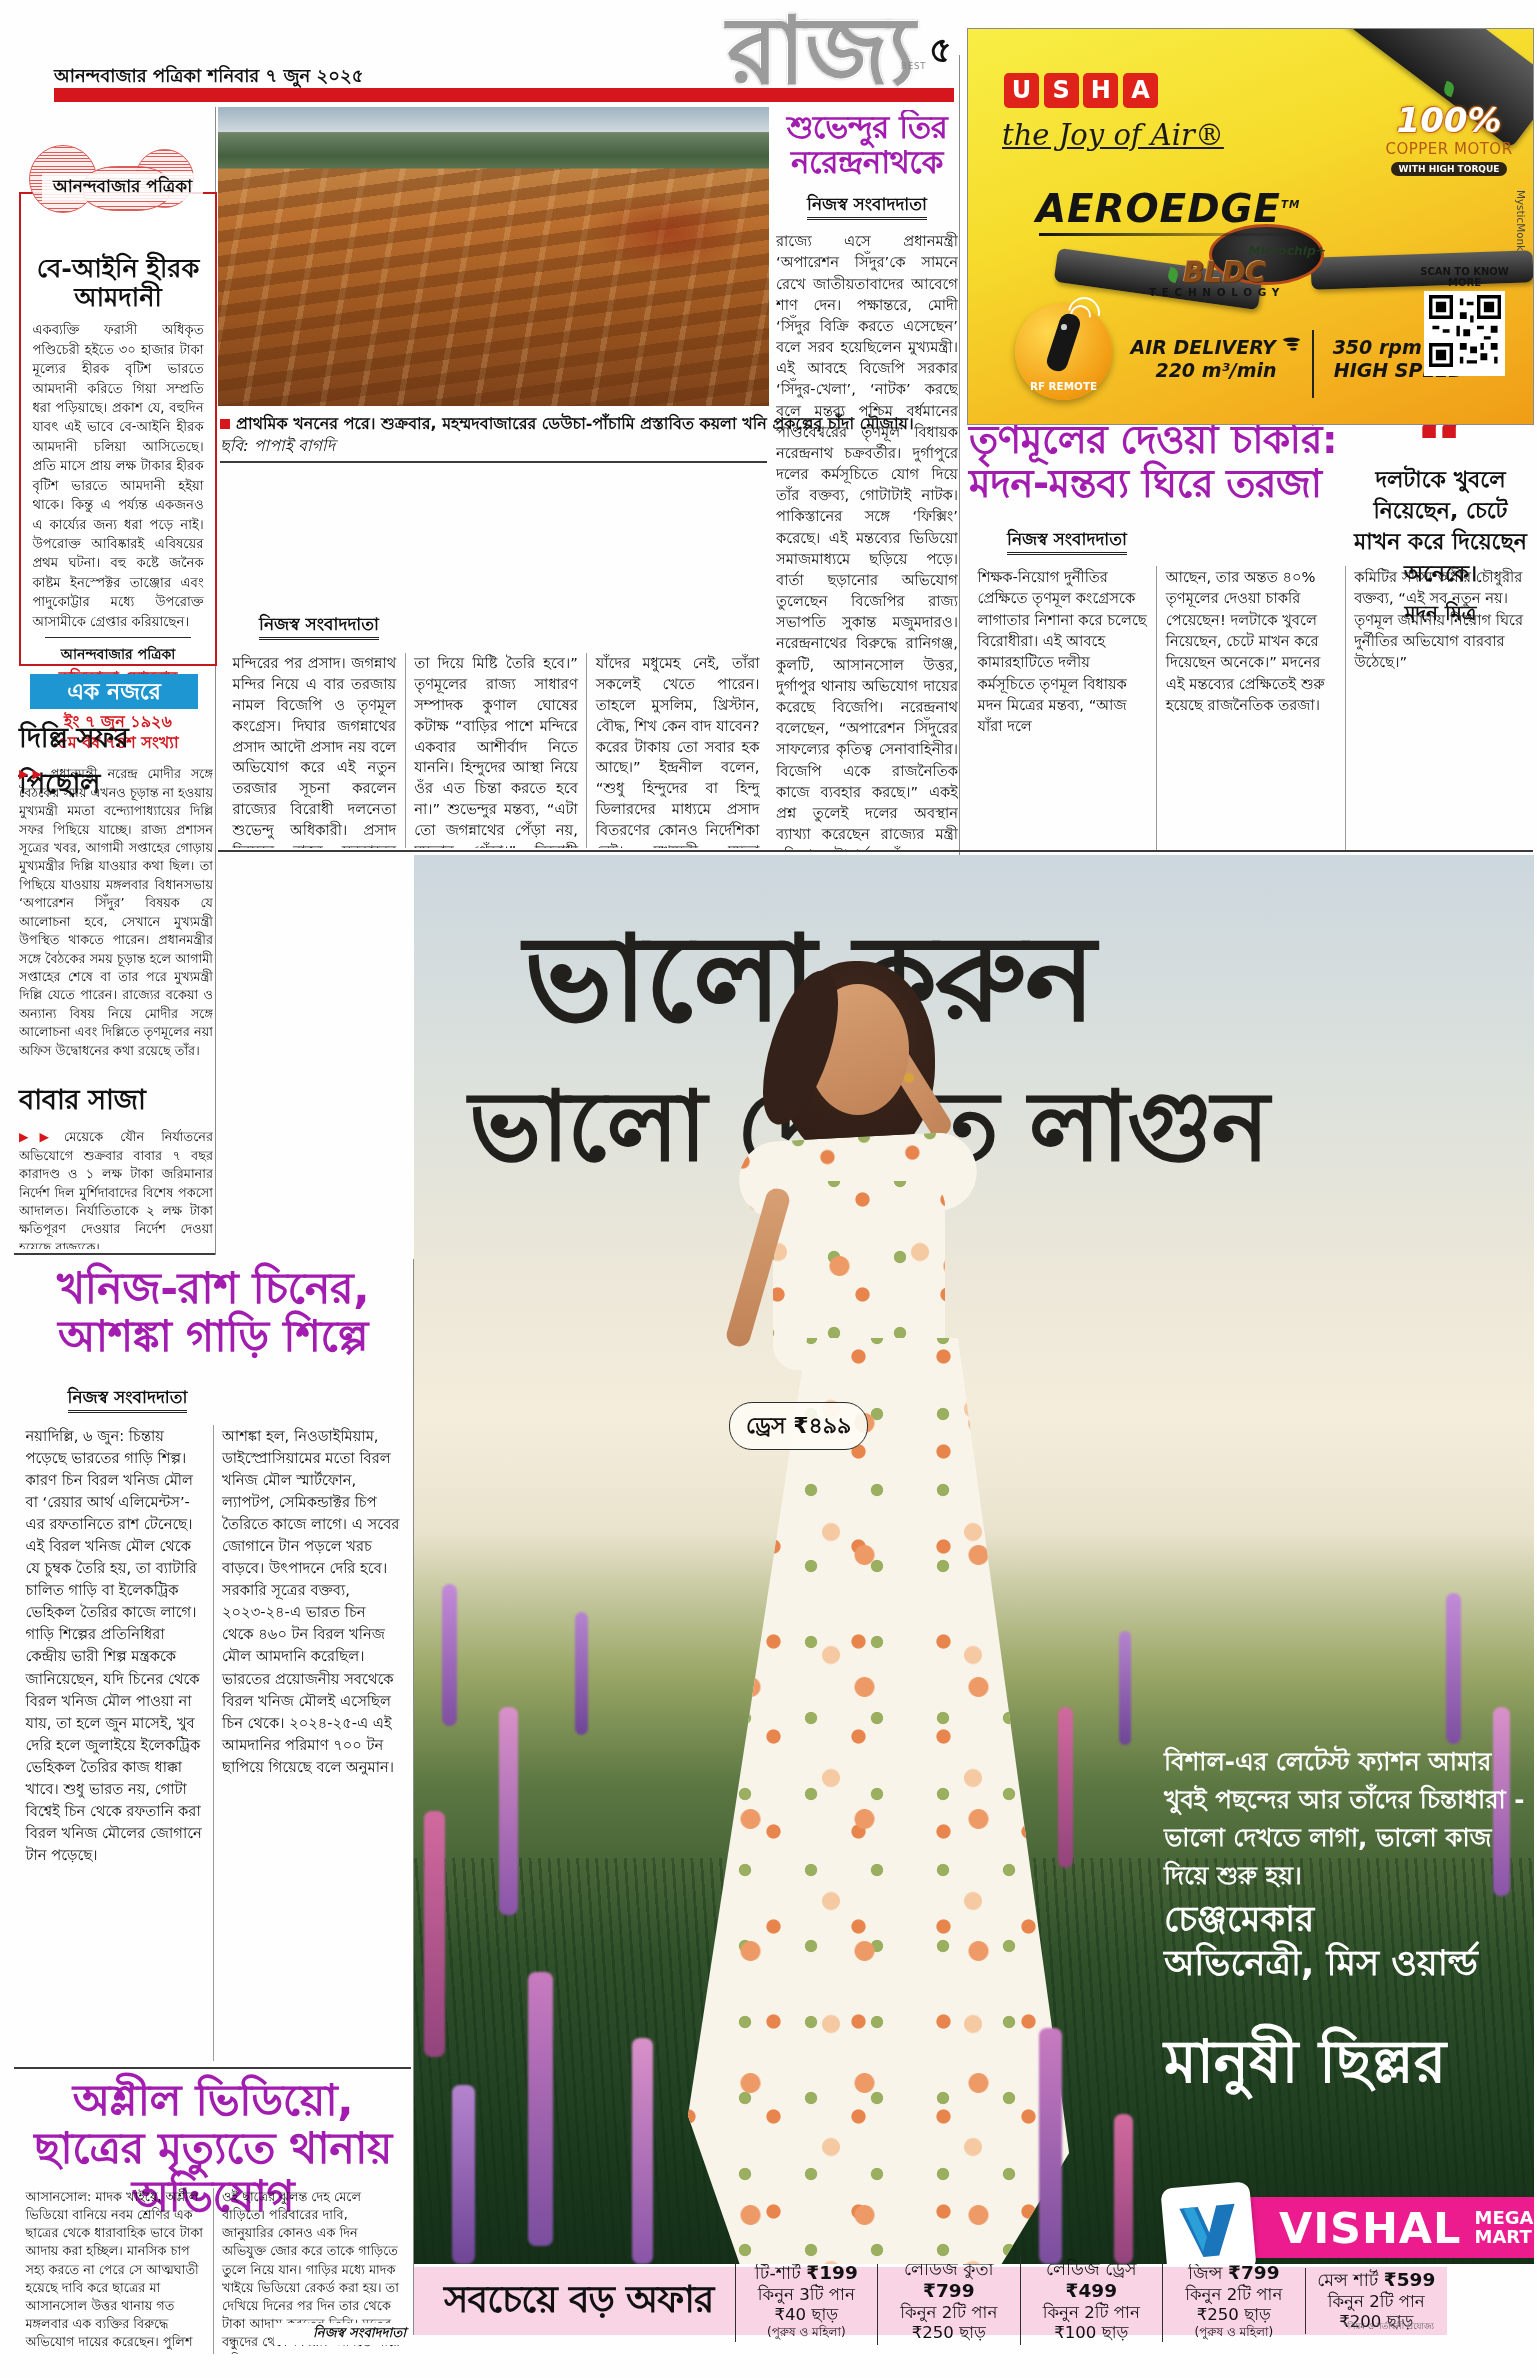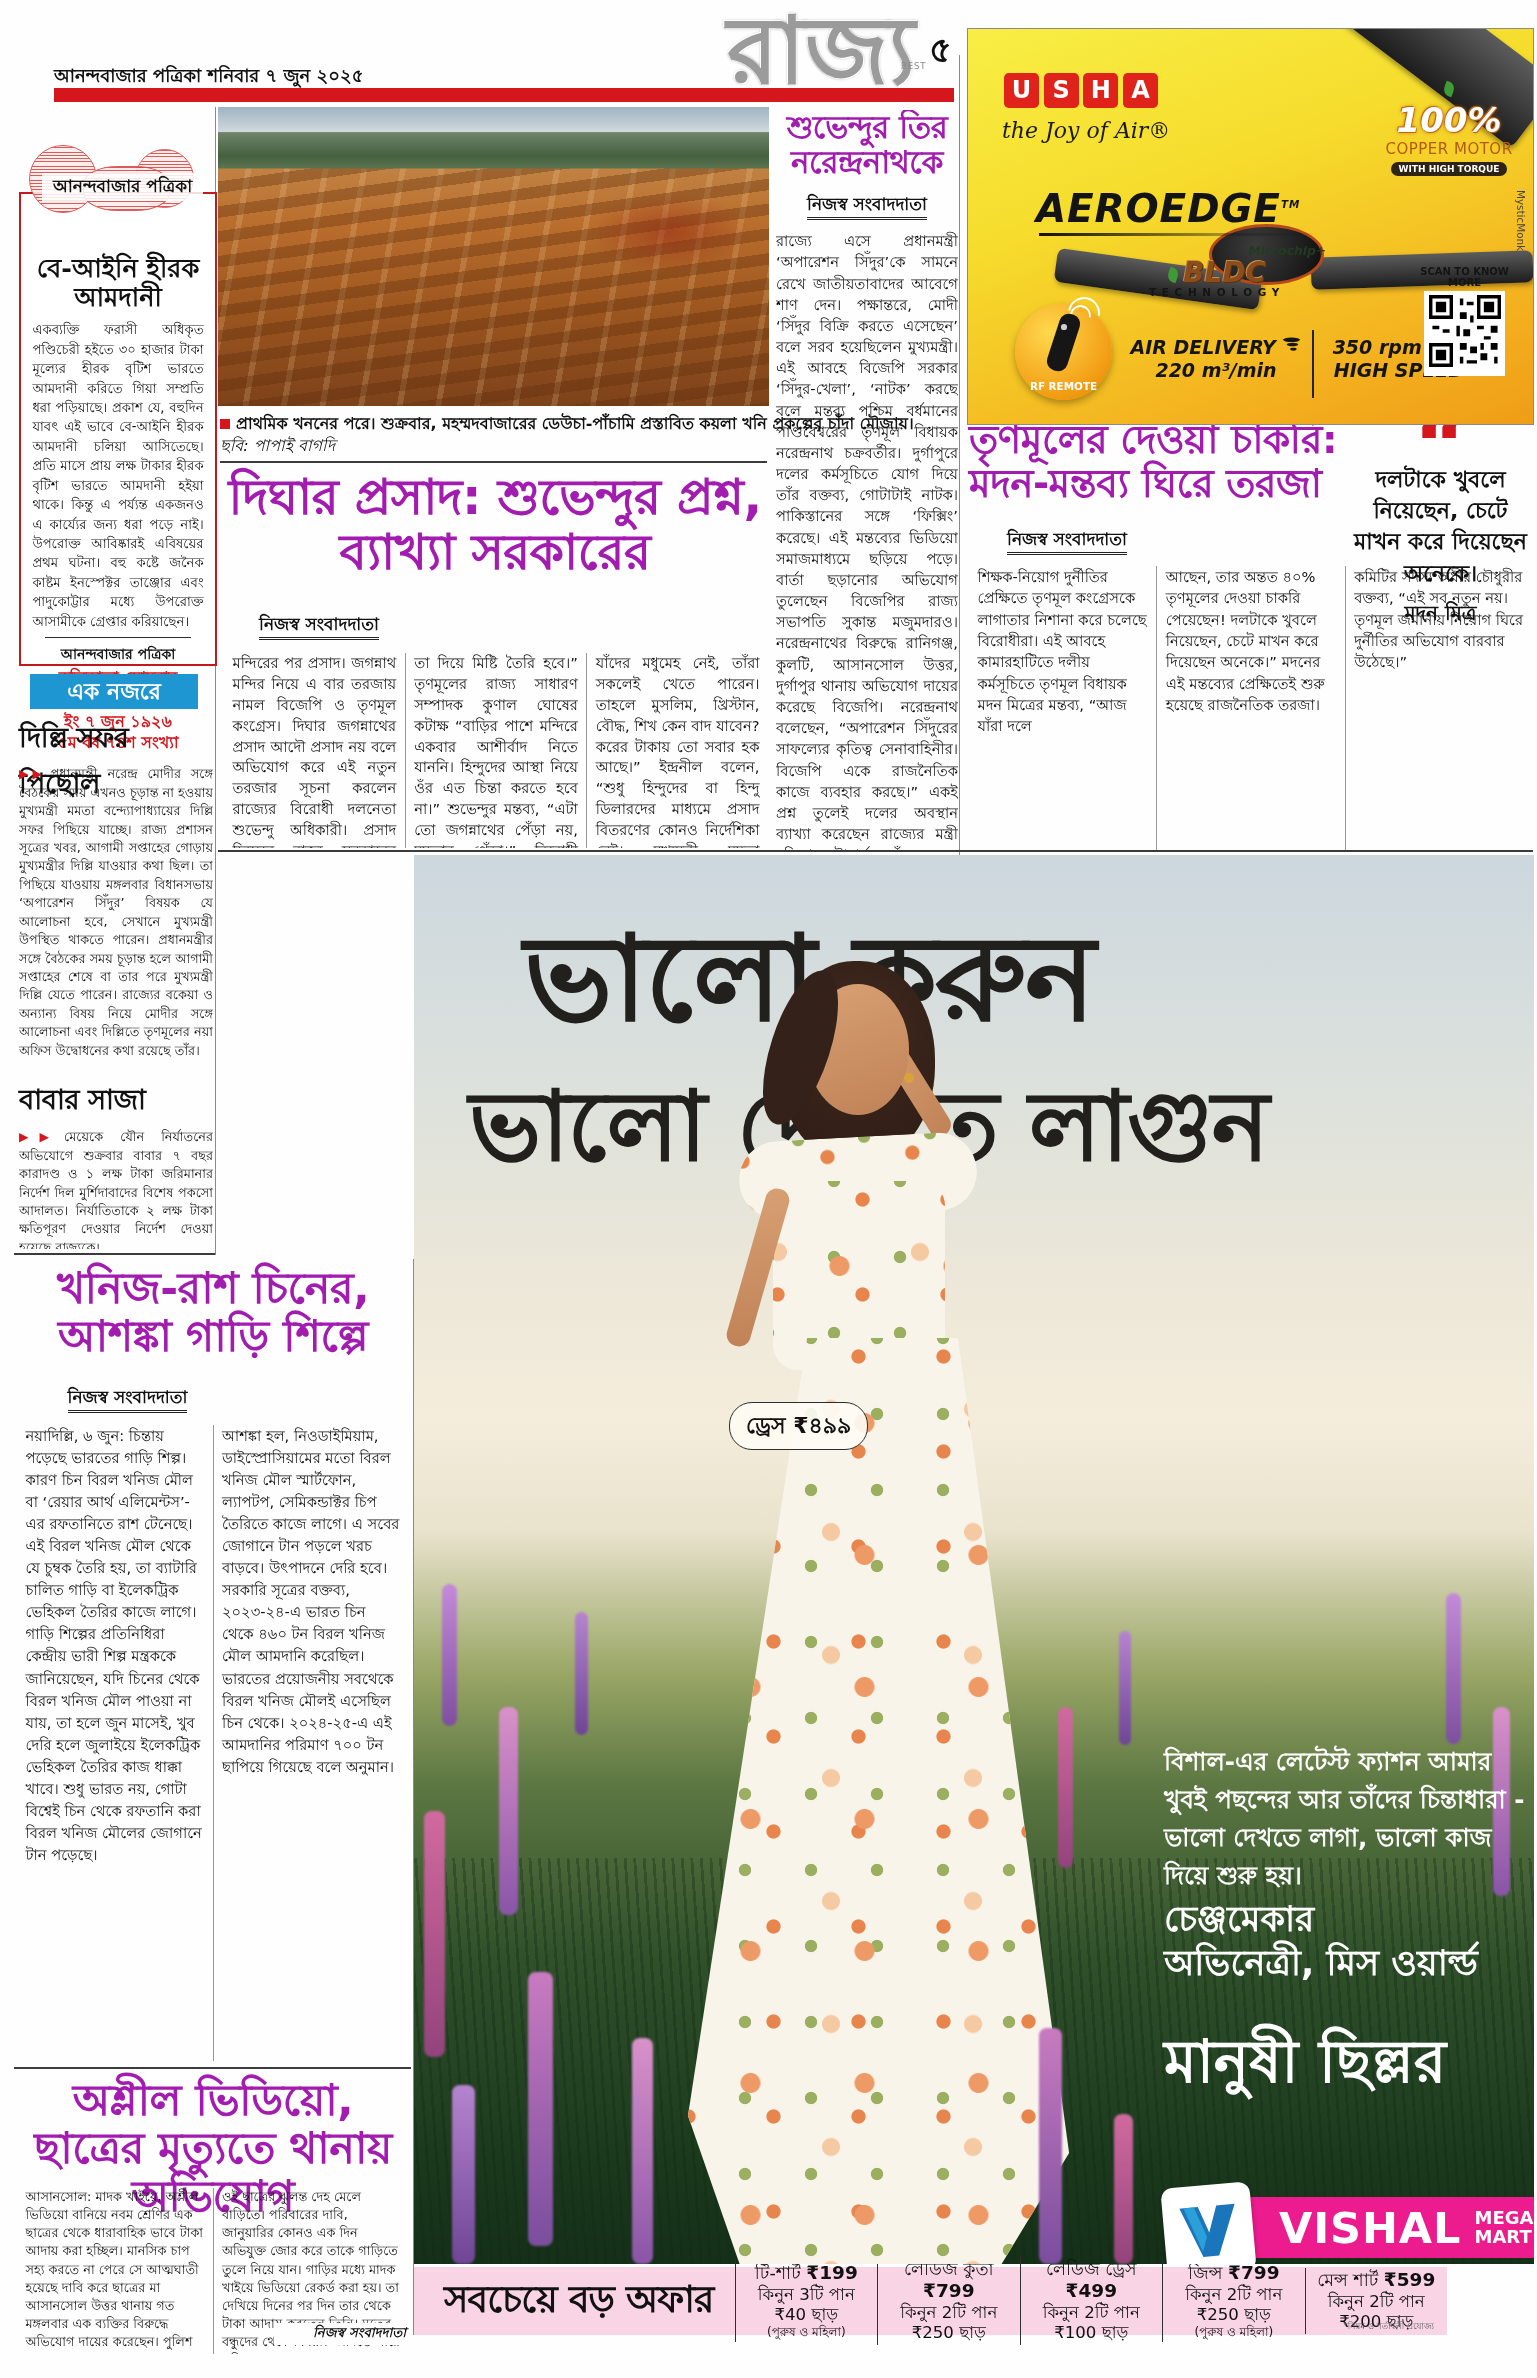--- a/index.html
+++ b/index.html
@@ -80,22 +80,22 @@
   
   #usha{left:967px;top:28px;width:565px;height:395px;overflow:hidden;border:0.9px solid #8a8a8a;
     background:linear-gradient(160deg,#f8ee45 0%,#f6dc2c 38%,#f3ae1e 82%,#ef9d16 100%);}
   .blade{position:absolute;background:linear-gradient(180deg,#5c5c5c,#1d1d1d);border-radius:7.6px;
          box-shadow:1.9px 2.8px 5.7px rgba(0,0,0,.35);}
   #hub{position:absolute;left:241px;top:195px;width:109px;height:55px;border-radius:50%;
        background:radial-gradient(circle at 40% 35%,#3c3c3c,#0d0d0d);border:3.8px solid #b84a1a;}
   #usha-logo{position:absolute;left:36px;top:44px;display:flex;gap:4.7px;}
   .tile{width:35px;height:35px;background:#e0231a;border-radius:4.7px;color:#fff;font-size:24px;
         font-weight:800;text-align:center;line-height:35px;}
-  #usha-tag{position:absolute;left:34px;top:89px;font-size:22px;font-style:italic;
-        font-family:"DejaVu Serif","Liberation Serif",serif;color:#1a1a1a;}
+  #usha-tag{position:absolute;left:34px;top:89px;font-size:29px;font-style:italic;
+        font-family:"DejaVu Serif","Liberation Serif",serif;color:#1a1a1a;text-decoration:underline;}
   #aeroedge{position:absolute;left:68px;top:157px;font-size:39px;font-weight:900;font-style:italic;
         letter-spacing:0.9px;color:#141414;}
   #aeroedge sup{font-size:10.4px;}
   #aero-ul{position:absolute;left:71px;top:204px;width:279px;height:2.8px;
         background:linear-gradient(90deg,#111,rgba(0,0,0,0));}
   #bldc{position:absolute;left:140px;top:216px;width:218px;text-align:center;line-height:1.05;}
   #bldc .mc{font-size:12.3px;font-weight:bold;font-style:italic;color:#233a23;text-align:right;}
   #bldc .big{font-size:28px;font-weight:900;font-style:italic;color:#8a4d1c;
         text-shadow:0.9px 0.9px 0 #5e3210,-0.9px -0.9px 0 #c98e4a;}
   #bldc .tech{font-size:10.4px;font-weight:bold;letter-spacing:5.7px;color:#141414;}
@@ -239,21 +239,20 @@
   <div class="abs mini-item" style="left:19px;top:1128px;width:194px;height:121px;">
     <span class="arrows">▶▶</span><span>মেয়েকে যৌন নির্যাতনের অভিযোগে শুক্রবার বাবার ৭ বছর কারাদণ্ড ও ১ লক্ষ টাকা জরিমানার নির্দেশ দিল মুর্শিদাবাদের বিশেষ পকসো আদালত। নির্যাতিতাকে ২ লক্ষ টাকা ক্ষতিপূরণ দেওয়ার নির্দেশ দেওয়া হয়েছে রাজ্যকে।</span>
   </div>
 
   <div class="abs" id="photo"></div>
   <div class="abs" id="caption">
     <span class="capsq"></span><span>প্রাথমিক খননের পরে। শুক্রবার, মহম্মদবাজারের ডেউচা-পাঁচামি প্রস্তাবিত কয়লা খনি প্রকল্পের চাঁদা মৌজায়।</span>
     <div id="cap-credit">ছবি: পাপাই বাগদি</div>
   </div>
 
-  <div class="abs hl" id="lead-head">দিঘার প্রসাদ: শুভেন্দুর প্রশ্ন, ব্যাখ্যা সরকারের</div>
   <div class="abs byline" id="lead-byline"><span>নিজস্ব সংবাদদাতা</span></div>
   <div class="cols" id="lead-cols">
     <div class="col">মন্দিরের পর প্রসাদ। জগন্নাথ মন্দির নিয়ে এ বার তরজায় নামল বিজেপি ও তৃণমূল কংগ্রেস। দিঘার জগন্নাথের প্রসাদ আদৌ প্রসাদ নয় বলে অভিযোগ করে এই নতুন তরজার সূচনা করলেন রাজ্যের বিরোধী দলনেতা শুভেন্দু অধিকারী। প্রসাদ হিসেবে রাজ্য সরকারের তরফে বাড়ি বাড়ি যা পৌঁছে দেওয়ার সিদ্ধান্ত হয়েছে, তা সাধারণ মিষ্টি বলে দাবি করেছেন তিনি। শুক্রবার সাংবাদিক বৈঠক করে তিনি বলেন, “জগন্নাথ</div>
     <div class="col">তা দিয়ে মিষ্টি তৈরি হবে।” তৃণমূলের রাজ্য সাধারণ সম্পাদক কুণাল ঘোষের কটাক্ষ “বাড়ির পাশে মন্দিরে একবার আশীর্বাদ নিতে যাননি। হিন্দুদের আস্থা নিয়ে ওঁর এত চিন্তা করতে হবে না।” শুভেন্দুর মন্তব্য, “এটা তো জগন্নাথের পেঁড়া নয়, মমতার পেঁড়া।” বিরোধী দলনেতার বক্তব্য, “যদি পচে না যায়, তাহলে মিষ্টি অবশ্য খান। কিন্তু প্রসাদ বলে গ্রহণ করবেন না।” শুভেন্দুর দাবি, “সরকারি নির্দেশিকায় হিন্দু ডিলারদের মাধ্যমে হিন্দুদের মধ্যে বিলি করতে বলা হয়েছে। কিন্তু আমার প্রশ্ন, এটা তো প্রসাদ নয় মিষ্টি। তাই</div>
     <div class="col">যাঁদের মধুমেহ নেই, তাঁরা সকলেই খেতে পারেন। তাহলে মুসলিম, খ্রিস্টান, বৌদ্ধ, শিখ কেন বাদ যাবেন? করের টাকায় তো সবার হক আছে।” ইন্দ্রনীল বলেন, “শুধু হিন্দুদের বা হিন্দু ডিলারদের মাধ্যমে প্রসাদ বিতরণের কোনও নির্দেশিকা নেই। মুখ্যমন্ত্রী মমতা বন্দ্যোপাধ্যায় কোনও ভেদাভেদ করেন না।” প্রশাসনের শীর্ষ মহলের দাবি, এত মানুষের জন্য প্রসাদ পাঠানোর কঠিন কাজ। প্রস্তুতি বৈঠকের তথ্য নিয়ে রাজনীতি করা দুর্ভাগ্যজনক। কোনও ভেদাভেদ করা হচ্ছে না।</div>
   </div>
 
   <div class="abs" id="sh">
     <div class="hl" id="sh-head">শুভেন্দুর তির নরেন্দ্রনাথকে</div>
     <div class="byline" id="sh-byline"><span>নিজস্ব সংবাদদাতা</span></div>

